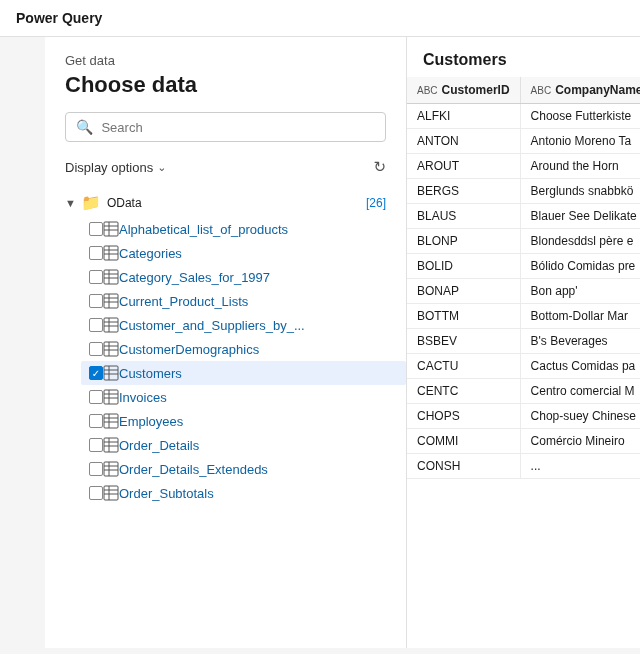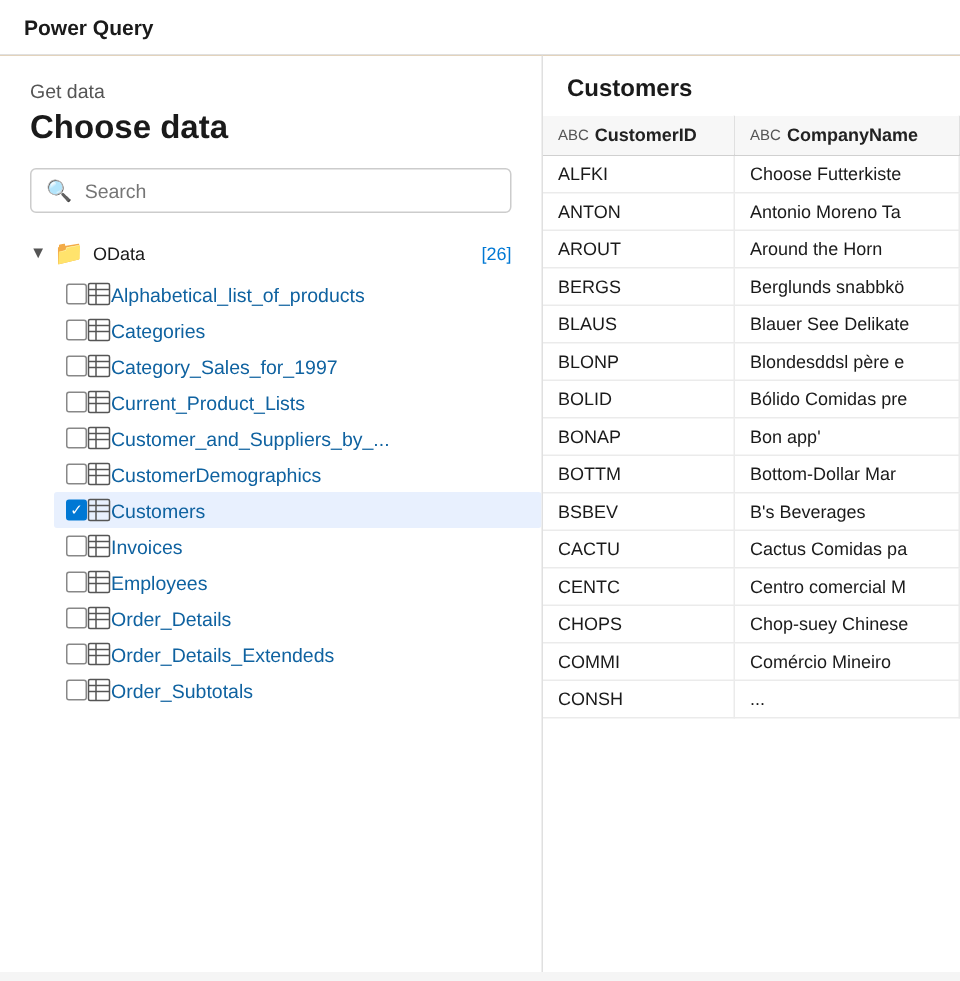--- a/index.html
+++ b/index.html
@@ -10,21 +10,22 @@
       border-bottom: 1px solid #e0e0e0;
       padding: 10px 16px;
       font-size: 14px;
       font-weight: 600;
       color: #1a1a1a;
     }
 
     .main-container {
       display: flex;
       height: calc(654px - 43px);
-      background: #a16207;
+      background: #ec4899;
+      margin-left: 45px;
     }
 
     
     .left-panel {
       width: 362px;
       border-right: 1px solid #e0e0e0;
       display: flex;
       flex-direction: column;
       background: #fff;
     }
@@ -267,20 +268,27 @@
     <div class="left-header">
       <div class="get-data-label">Get data</div>
       <div class="choose-data-title">Choose data</div>
 
       <div class="search-box">
         <span class="search-icon-wrap">🔍</span>
         <input class="search-input" type="text" placeholder="Search" style="">
       </div>
     </div>
 
+    <div class="display-options-row">
+      <div class="display-options-left">
+        <span>Display options</span>
+        <span class="chevron-icon">⌄</span>
+      </div>
+      <span class="refresh-icon">↻</span>
+    </div>
 
     <div class="tree-container">
       <div class="tree-root">
 
         <div class="folder-row">
           <span class="folder-arrow">▼</span>
           <span class="folder-icon">📁</span>
           <span class="folder-name">OData</span>
           <span class="folder-count">[26]</span>
         </div>

